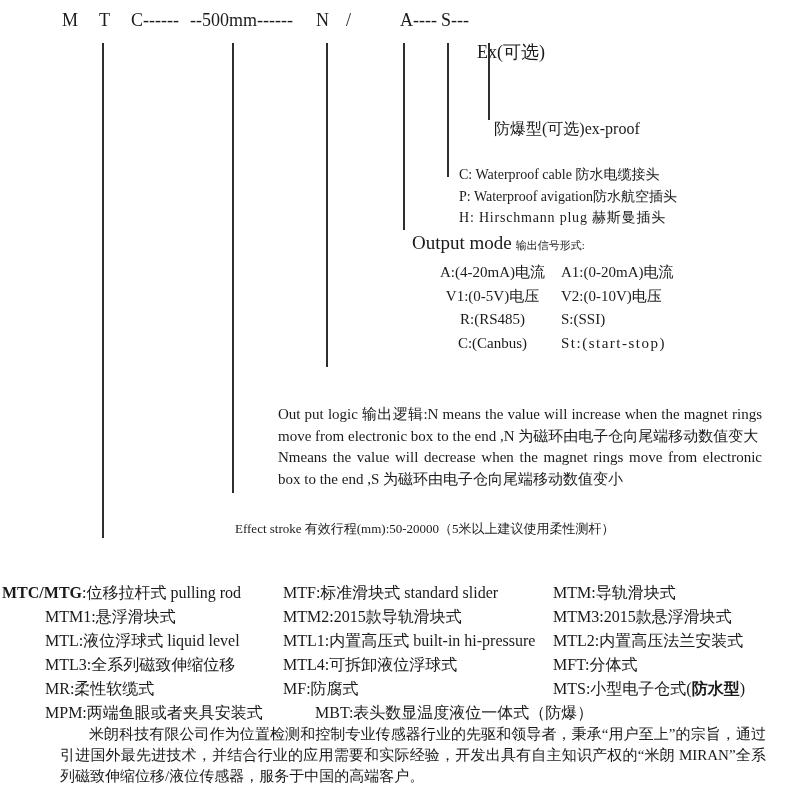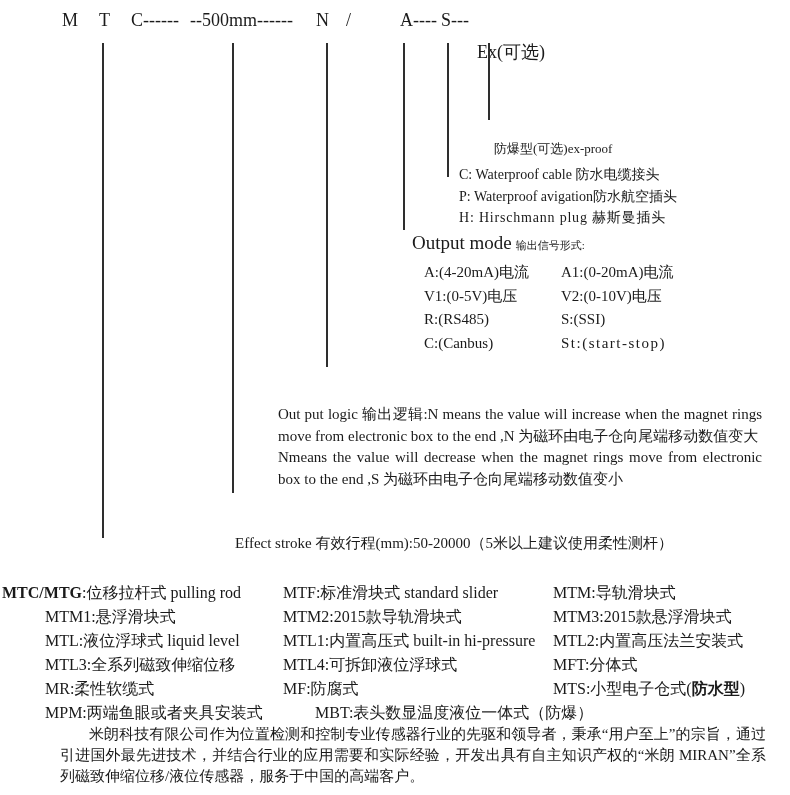--- a/index.html
+++ b/index.html
@@ -15,33 +15,33 @@
   .seg-a{left:400px;} .seg-s{left:441px;} .seg-ex{left:477px;margin-top:32px;}
   
   .vline{position:absolute;width:2px;background:#2e2e2e;}
   .vl-t{left:102px;top:43px;height:495px;}
   .vl-stroke{left:232px;top:43px;height:450px;}
   .vl-n{left:326px;top:43px;height:324px;}
   .vl-a{left:403px;top:43px;height:187px;}
   .vl-s{left:447px;top:43px;height:134px;}
   .vl-ex{left:488px;top:43px;height:77px;}
   
-  .exproof-label{position:absolute;left:494px;top:119px;font-size:13px;white-space:nowrap;margin-top:21px;}
+  .exproof-label{position:absolute;left:494px;top:119px;font-size:16px;white-space:nowrap;}
   .connectors{position:absolute;left:459px;top:164px;font-size:14px;line-height:21.5px;white-space:nowrap;}
   .om-heading{position:absolute;left:412px;top:232px;white-space:nowrap;}
   .om-en{font-size:19px;} .om-zh{font-size:11px;}
   .om-rows{position:absolute;left:424px;top:261px;font-size:15px;line-height:23.5px;}
   .om-row{display:flex;white-space:nowrap;}
-  .om-cell{display:inline-block;width:137px;}
+  .om-cell{display:inline-block;width:137px;text-align:center;}
   .om-cell.om-c2{width:auto;}
   .spaced{letter-spacing:1.5px;}
   .spaced-sm{letter-spacing:0.8px;}
   .logic{position:absolute;left:278px;top:404px;width:484px;font-size:15px;line-height:21.5px;text-align:justify;}
   .logic p{margin:0;}
-  .stroke-note{position:absolute;left:235px;top:534px;font-size:15px;white-space:nowrap;}
+  .stroke-note{position:absolute;left:235px;top:520px;font-size:13px;white-space:nowrap;}
   
   .model-list{position:absolute;left:0;top:0;width:790px;font-size:16px;}
   .ml-row{position:absolute;left:0;width:790px;height:24px;}
   .ml-row-0{top:583px;} .ml-row-1{top:607px;padding-left:16px;} .ml-row-2{top:631px;}
   .ml-row-3{top:655px;} .ml-row-4{top:679px;} .ml-row-5{top:703px;}
   .ml-cell{position:absolute;white-space:nowrap;}
   .ml-c0{left:45px;} .ml-c1{left:283px;} .ml-c2{left:553px;}
   .ml-row-0 .ml-c0{left:2px;}
   .ml-row-5 .ml-c1{left:315px;}
   .bold{font-weight:bold;}

